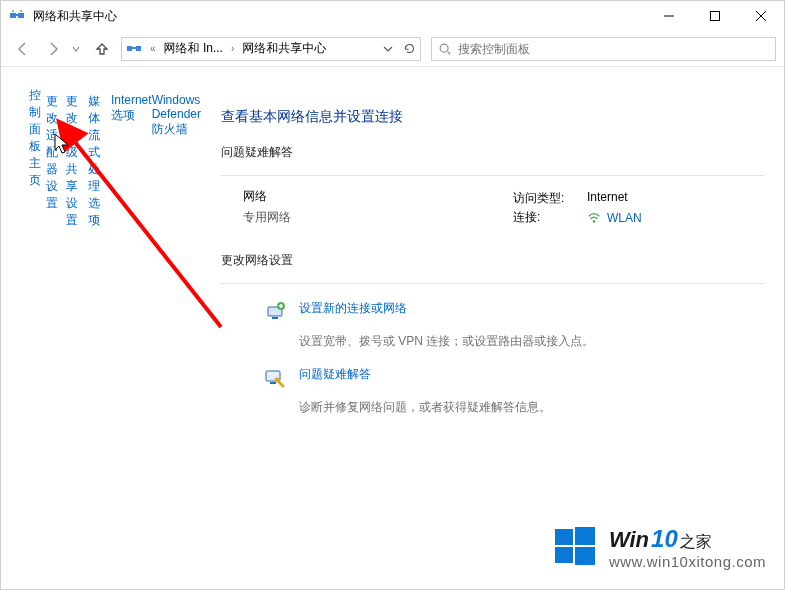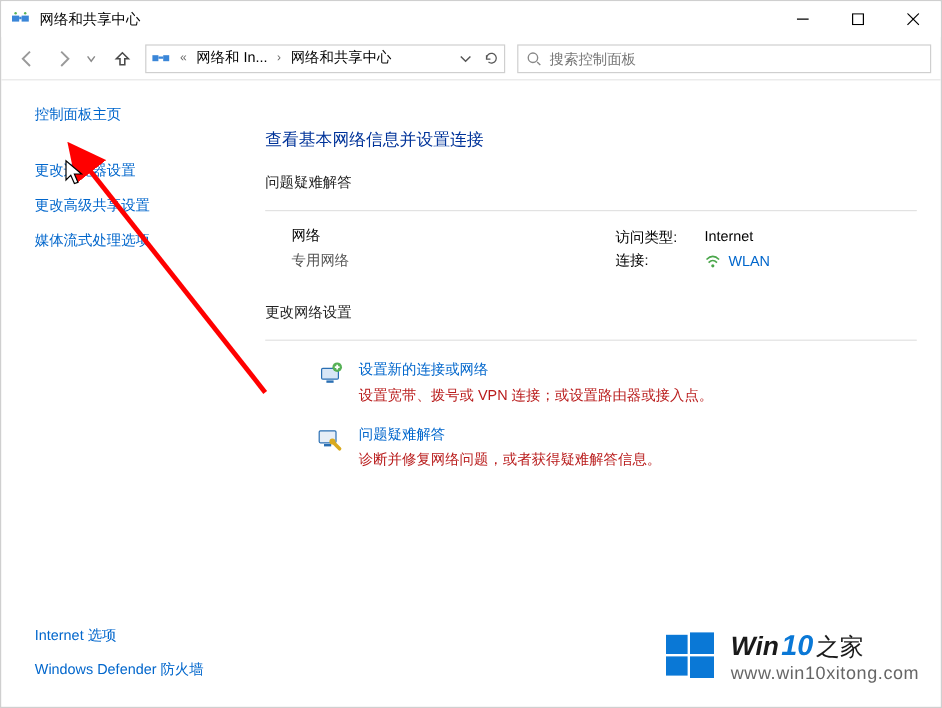--- a/index.html
+++ b/index.html
@@ -87,21 +87,21 @@
 
   
   .body {
     position: absolute;
     top: 66px; left:0; right:0; bottom:0;
     display:flex;
   }
   .sidebar {
     width: 200px;
     padding: 20px 0 0 28px;
-    display:flex; flex-direction:column;
+    display:flex; flex-direction:row;
   }
   .cp-home { color:#0066cc; margin-bottom: 24px; font-size:12px;}
   .side-link { color:#0066cc; margin: 6px 0; font-size:12px; cursor:pointer;}
   .sidebar-spacer { flex:1; }
   .see-also { color:#666; font-size:12px; margin-bottom:10px;}
 
   .content {
     flex:1;
     padding: 14px 20px 0 20px;
     position: relative;
@@ -129,21 +129,21 @@
   .opt {
     display:flex;
     gap: 12px;
     padding-left: 42px;
     margin: 16px 0 8px 0;
     align-items:flex-start;
   }
   .opt .ico { width:24px; height:24px; display:flex; align-items:center; justify-content:center;}
   .opt .otxt {}
   .opt .otitle { color:#0066cc; cursor:pointer;}
-  .opt .odesc  { color:#b91c1c; margin-top:4px;}
+  .opt .odesc  { color:#737373; margin-top:16px;}
 
   
   .arrow-svg {
     position:absolute;
     top: 66px;
     left: 50px;
     width: 200px;
     height: 280px;
     pointer-events:none;
     z-index: 50;
@@ -166,21 +166,21 @@
     display:flex;
     align-items:center;
     gap:10px;
     pointer-events:none;
   }
   .wm-logo { width:48px; height:48px; }
   .wm-txt { display:flex; flex-direction:column; align-items:flex-start;}
   .wm-main { display:flex; align-items:baseline; gap:2px;}
   .wm-win  { font-size:22px; font-weight:600; color:#1a1a1a; font-style:italic;}
   .wm-10   { font-size:24px; font-weight:700; color:#0a78d6; font-style:italic;}
-  .wm-zh   { font-size:20px; color:#1a1a1a;}
+  .wm-zh   { font-size:16px; color:#1a1a1a;}
   .wm-url  { font-size:15px; color:#666; letter-spacing:0.5px;}
 
   
   svg { display:block; }
 </style>
 </head>
 <body>
 
 <div class="titlebar">
   <span class="app-icon">

